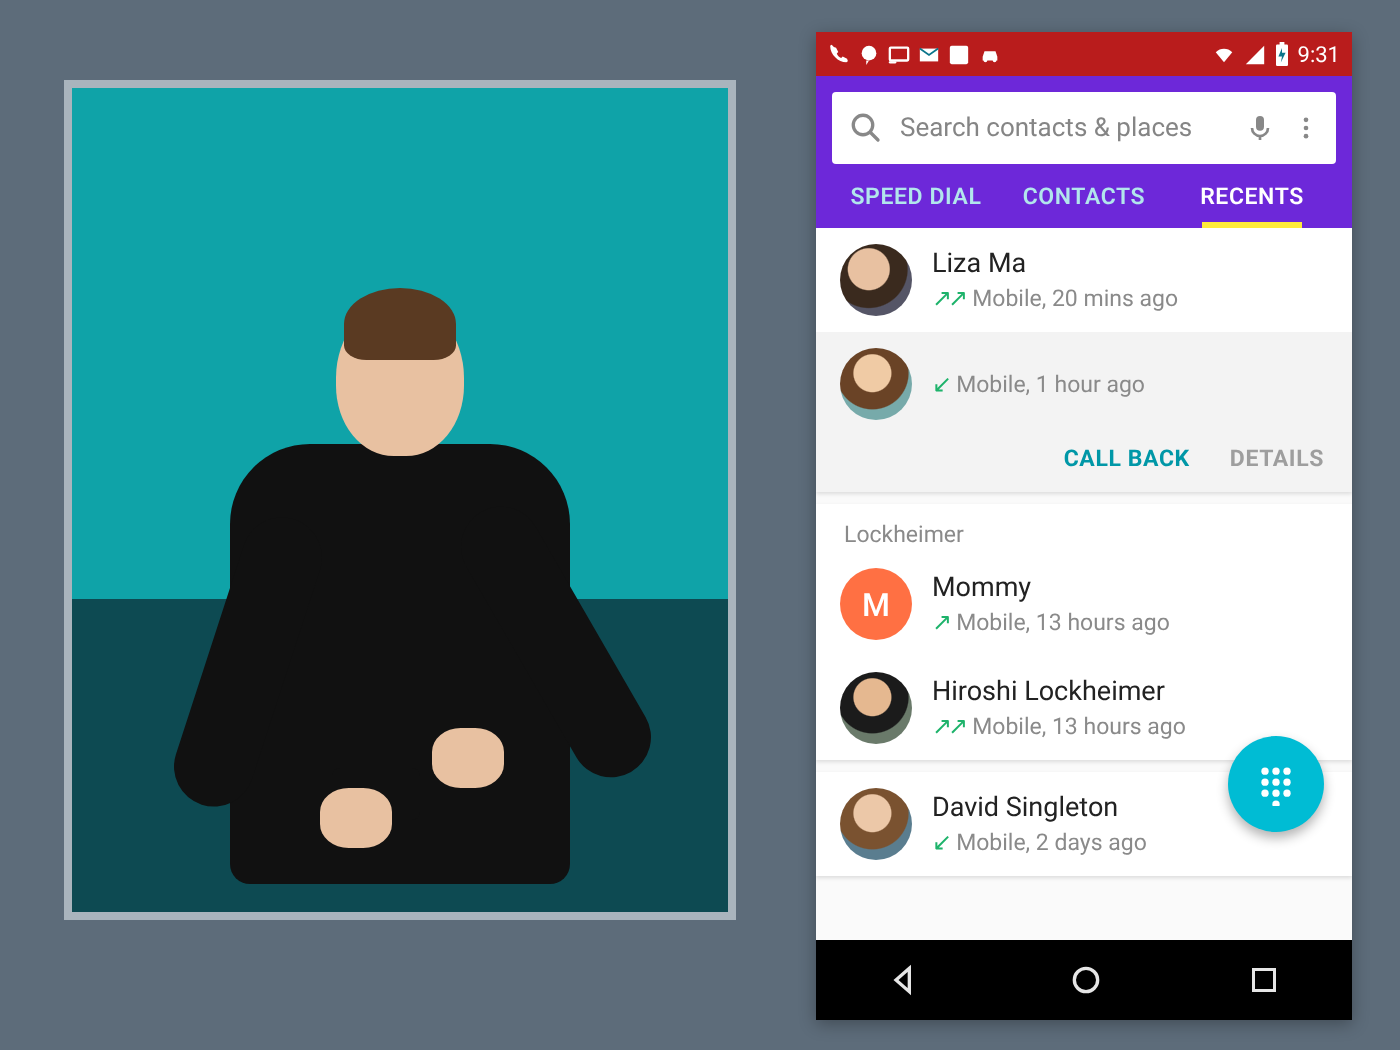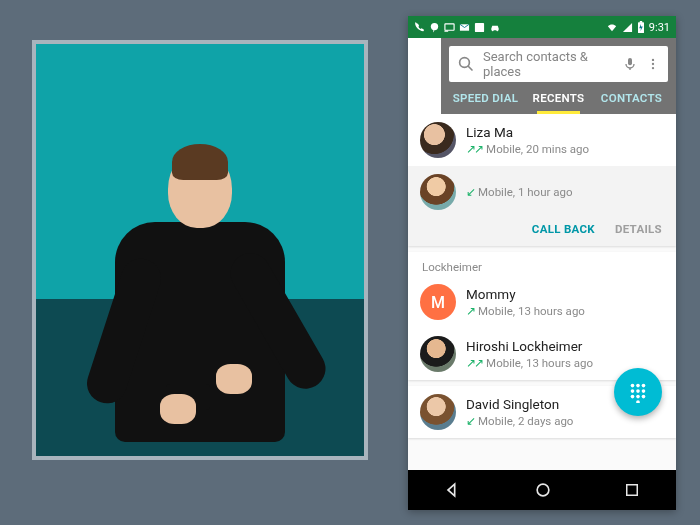--- a/index.html
+++ b/index.html
@@ -61,27 +61,27 @@
     position: absolute;
     left: 408px; top: 16px;
     width: 268px; height: 494px;
     background: #fff;
     box-shadow: 0 2px 8px rgba(0,0,0,.3);
     display: flex; flex-direction: column;
     font-size: 12px;
     color: #333;
   }
   .statusbar {
-    height: 22px; background:#15803d;
+    height: 22px; background:#b91c1c;
     display:flex; align-items:center; justify-content:space-between;
     padding: 0 6px; color:#fff; font-size:11px;
   }
   .statusbar .left, .statusbar .right { display:flex; gap:4px; align-items:center; }
   .statusbar svg { display:block; }
-  .appbar { background:#737373; padding: 8px 8px 0 8px; margin-left: 33px; }
+  .appbar { background:#6d28d9; padding: 8px 8px 0 8px; }
   .searchbox {
     background:#fff; border-radius:2px; height:36px;
     display:flex; align-items:center; padding:0 8px; gap:8px;
     color:#858585;
   }
   .searchbox .placeholder { flex:1; font-size:13px; }
   .tabs {
     display:flex; height:32px; color:#b2e6ec;
     font-size:11.5px; font-weight:600; letter-spacing:.3px;
   }
@@ -209,25 +209,25 @@
       <svg width="14" height="16" viewBox="0 0 24 24" fill="#888">
           <circle cx="12" cy="5" r="2"></circle>
           <circle cx="12" cy="12" r="2"></circle>
           <circle cx="12" cy="19" r="2"></circle>
         </svg>
     </div>
     <div class="tabs">
       <div class="tab">
           <span>SPEED DIAL</span>
         </div>
+      <div class="tab">
+          <span>CONTACTS</span>
+        </div>
       <div class="tab active">
           <span>RECENTS</span>
-        </div>
-      <div class="tab">
-          <span>CONTACTS</span>
         </div>
     </div>
   </div>
 
   <div class="list">
 
     <div class="card">
       <div class="row">
         <div class="avatar av-liza"></div>
         <div class="info">

